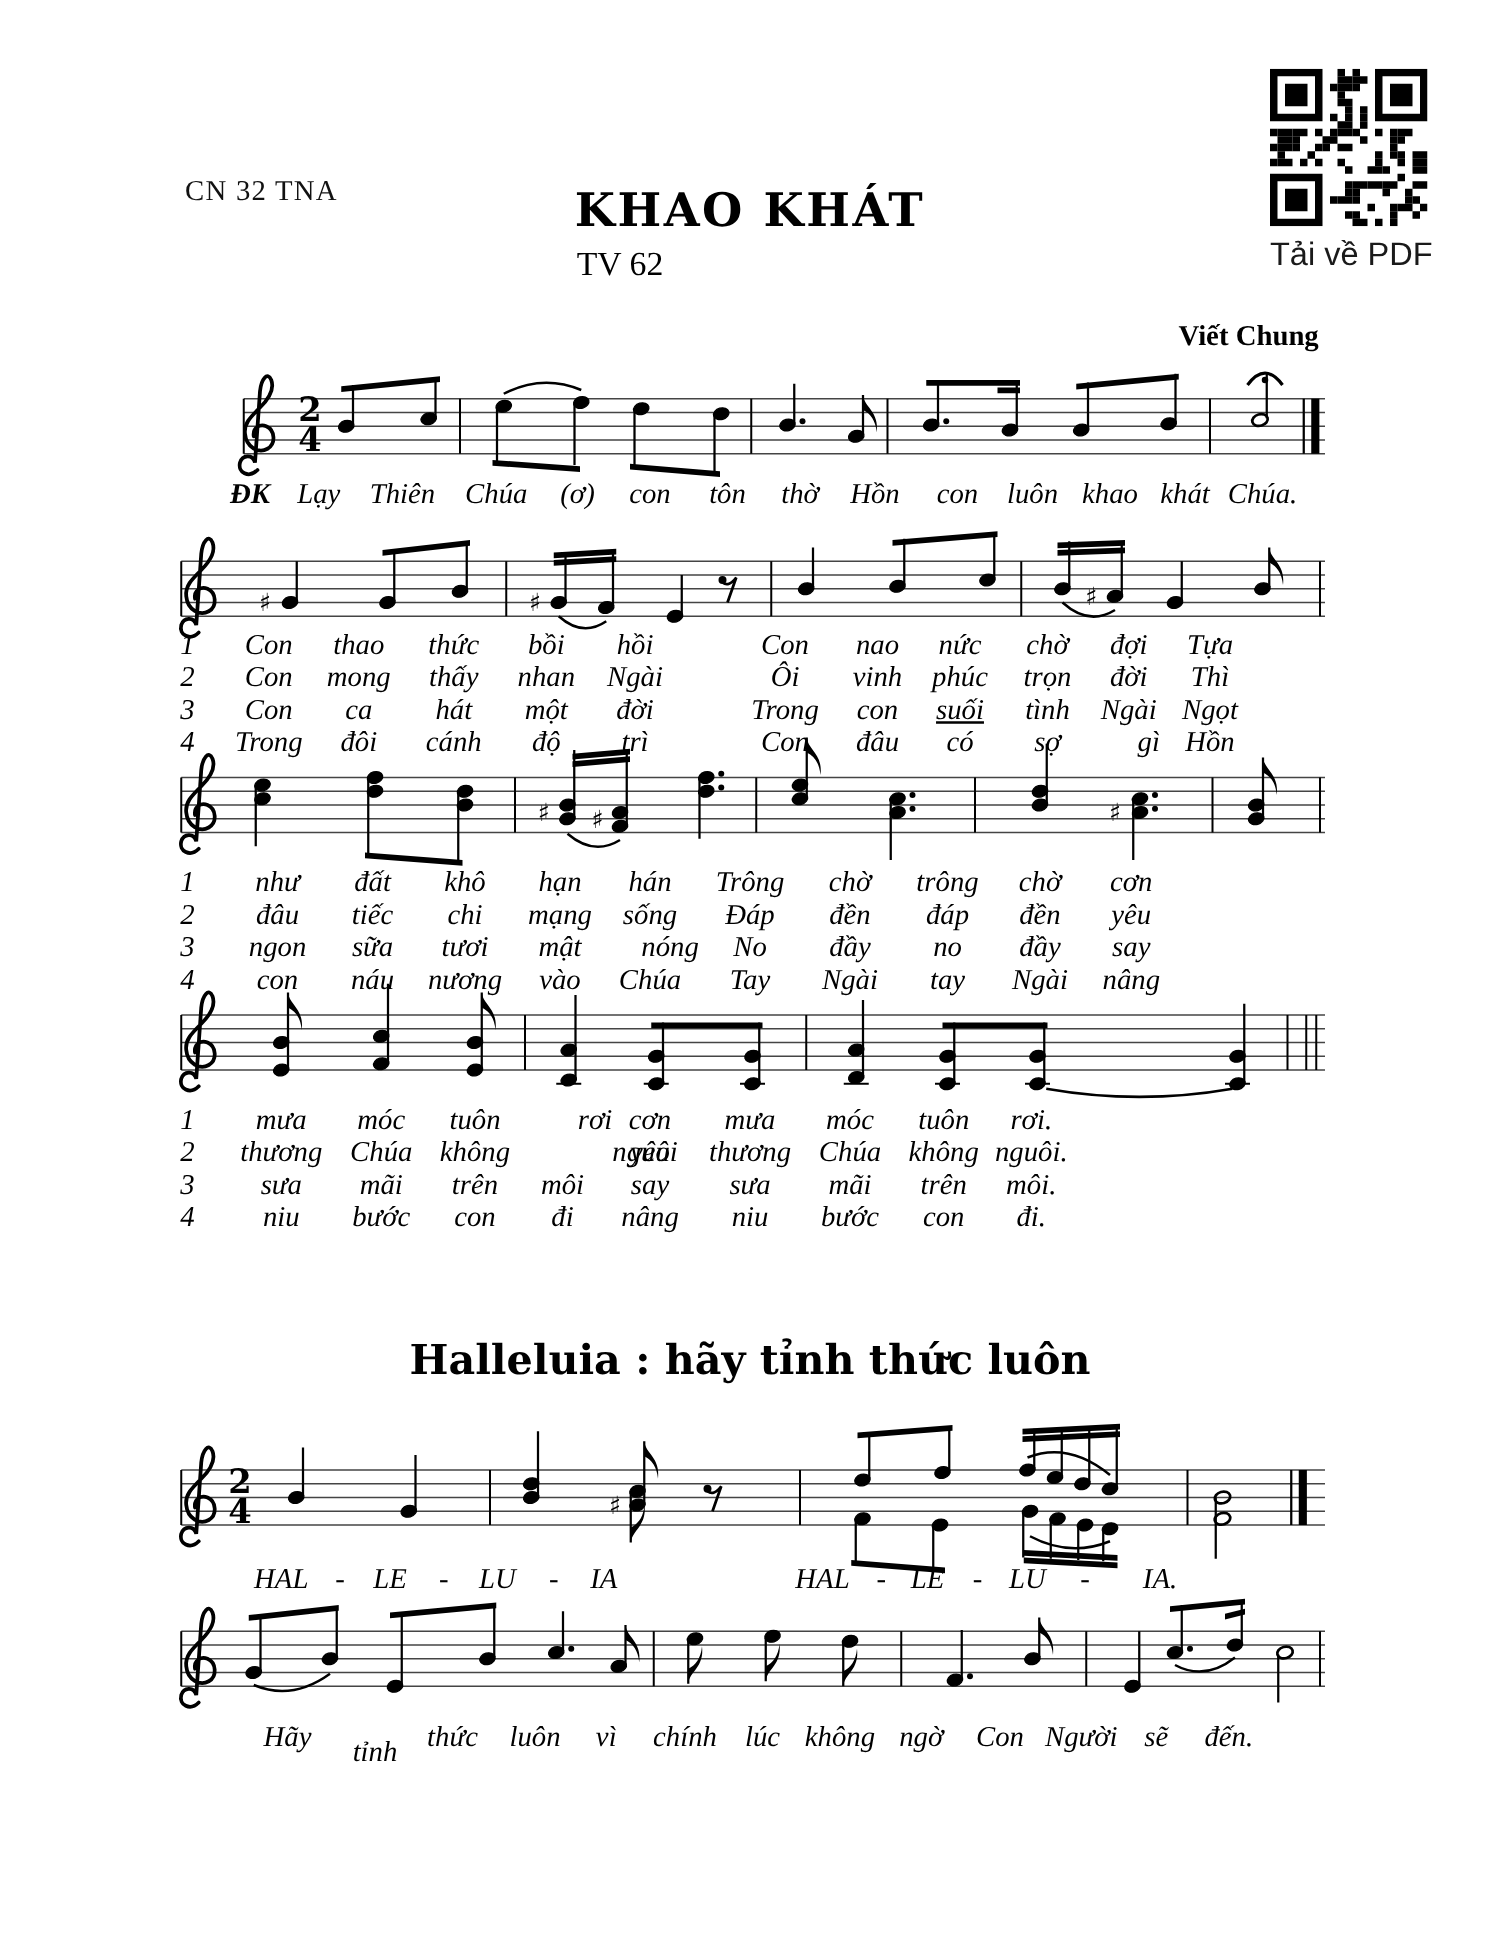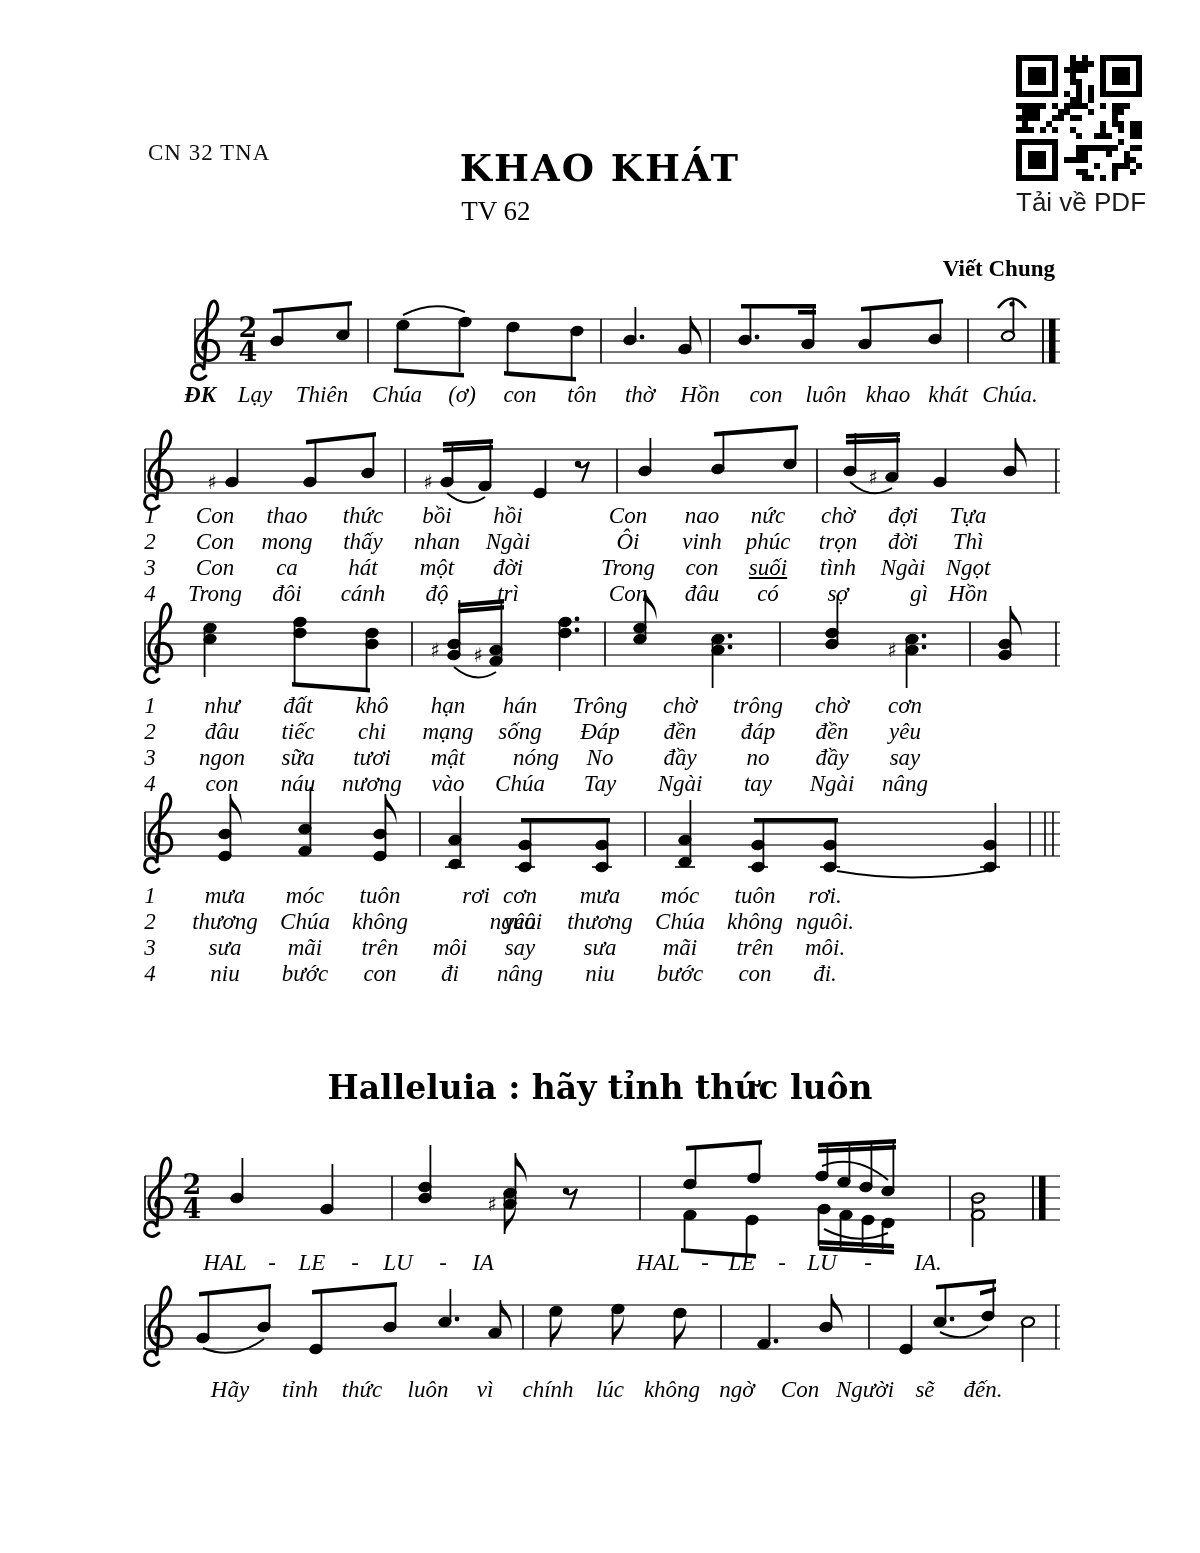--- a/index.html
+++ b/index.html
@@ -702,21 +702,21 @@
         <span style="left: 658px;">HAL</span>
         <span style="left: 705px;">-</span>
         <span style="left: 742px;">LE</span>
         <span style="left: 782px;">-</span>
         <span style="left: 822px;">LU</span>
         <span style="left: 868px;">-</span>
         <span style="left: 928px;">IA.</span>
       </div>
       <div class="lyric-row" style="top: 1377px;">
         <span style="left: 230px;">Hãy</span>
-        <span style="left: 300px;">tỉnh</span>
+        <span style="left: 300px; margin-top: 12px;">tỉnh</span>
         <span style="left: 362px;">thức</span>
         <span style="left: 428px;">luôn</span>
         <span style="left: 485px;">vì</span>
         <span style="left: 548px;">chính</span>
         <span style="left: 610px;">lúc</span>
         <span style="left: 672px;">không</span>
         <span style="left: 737px;">ngờ</span>
         <span style="left: 800px;">Con</span>
         <span style="left: 865px;">Người</span>
         <span style="left: 925px;">sẽ</span>

